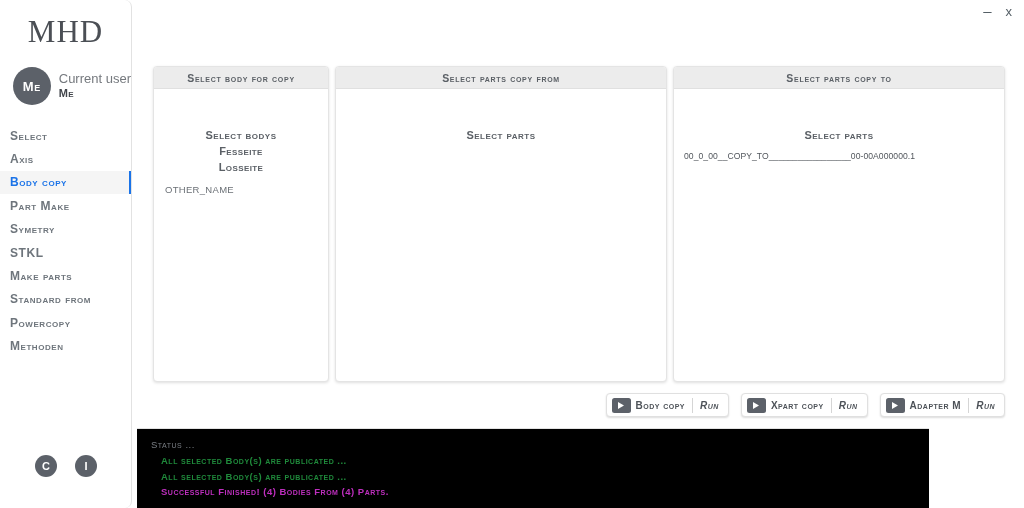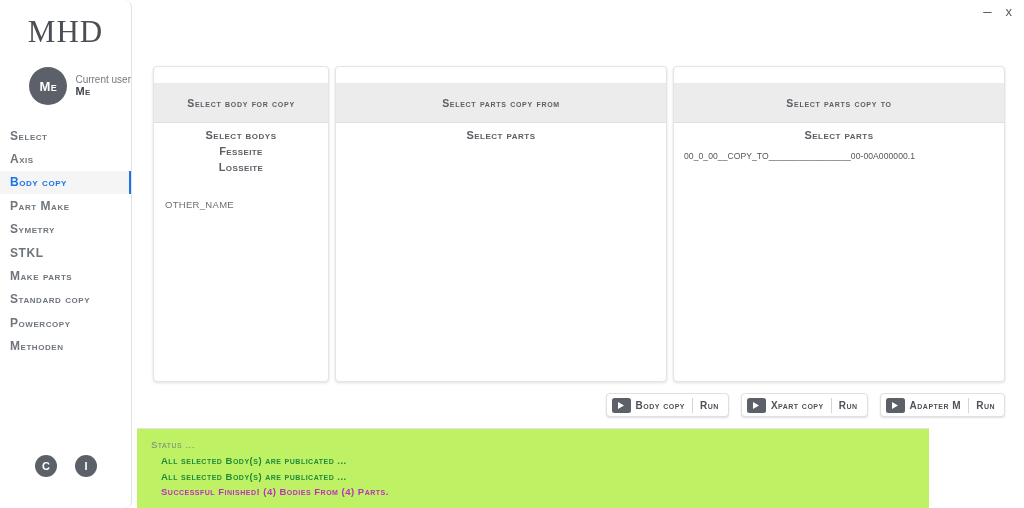--- a/index.html
+++ b/index.html
@@ -26,21 +26,21 @@
     font-size: 31px; color: #4b4f55; letter-spacing: 1px;
     padding-top: 14px; font-weight: 400;
   }
   .userrow { display: flex; align-items: center; gap: 8px; padding: 17px 0 0 9px; justify-content: flex-end; }
   .avatar {
     width: 38px; height: 38px; border-radius: 50%; background: #5c6169;
     color: #ffffff; display: flex; align-items: center; justify-content: center;
     font-size: 13px; font-variant: small-caps; letter-spacing: .5px; font-weight: 600;
   }
   .userinfo { line-height: 1.15; }
-  .userlabel { font-size: 10px; color: #75797e; }
+  .userlabel { font-size: 13px; color: #75797e; }
   .username { font-size: 11px; color: #41454b; font-variant: small-caps; font-weight: 700; letter-spacing: .4px; }
 
   .navlist { margin-top: 19px; }
   .navitem {
     position: relative; height: 23.4px; display: flex; align-items: center;
     padding-left: 10px; font-size: 12px; color: #6e757c;
     font-variant: small-caps; letter-spacing: .55px; font-weight: 700;
     cursor: pointer; white-space: nowrap;
   }
   .navitem.active { background: #f5f5f5; color: #1a73e8; }
@@ -60,36 +60,36 @@
   .panels { position: absolute; left: 21px; top: 66px; display: flex; gap: 6px; }
   .panel {
     background: #ffffff; border: 1px solid #e4e4e4; border-radius: 4px;
     box-shadow: 0 1px 3px rgba(0,0,0,.13);
     height: 316px; overflow: hidden;
   }
   .panel.p1 { width: 176px; }
   .panel.p2 { width: 332px; }
   .panel.p3 { width: 332px; }
   .panelhdr {
-    height: 40px; background: #ececec; border-bottom: 1px solid #e0e0e0;
+    height: 22px; background: #ececec; border-bottom: 1px solid #e0e0e0;
     display: flex; align-items: center; justify-content: center;
     font-size: 10.5px; color: #5b6066; font-variant: small-caps;
-    letter-spacing: .7px; font-weight: 700; margin-top: 16px;
+    letter-spacing: .7px; font-weight: 700;
   }
   .panelsub {
     text-align: center; padding-top: 6px; font-size: 11px; color: #5b6066;
-    font-variant: small-caps; letter-spacing: .5px; font-weight: 700;
+    font-variant: small-caps; letter-spacing: .5px; font-weight: 700; margin-top: 34px;
   }
   .bodylist { padding-top: 2px; }
   .bodyitem {
     text-align: center; font-size: 11px; color: #5b6066; font-variant: small-caps;
     letter-spacing: .4px; font-weight: 700; line-height: 16px; cursor: pointer;
   }
   .otheritem {
-    margin-top: 24px; padding-left: 11px; font-size: 9.5px; color: #6b7076;
+    margin-top: 9px; padding-left: 11px; font-size: 9.5px; color: #6b7076;
     letter-spacing: .3px; cursor: pointer;
   }
   .partlist { padding: 9px 0 0 10px; }
   .partitem {
     font-size: 8.6px; color: #51565c; letter-spacing: .05px; line-height: 12.6px;
     white-space: pre; cursor: pointer; font-family: "Liberation Sans", sans-serif;
   }
 
   
   .actions { position: absolute; right: 19px; top: 393px; display: flex; gap: 12px; }
@@ -103,27 +103,27 @@
     margin: 0 5px 0 3px; display: flex; align-items: center; justify-content: center; cursor: pointer;
   }
   .playicon svg { display: block; }
   .btnlabel {
     font-size: 10px; color: #4d5258; font-variant: small-caps; letter-spacing: .5px;
     font-weight: 700; padding-right: 7px; cursor: pointer; white-space: nowrap;
   }
   .btndiv { width: 1px; height: 15px; background: #d5d5d5; }
   .runlabel {
     font-size: 10px; color: #4d5258; font-variant: small-caps; letter-spacing: .5px;
-    font-weight: 700; padding: 0 7px; cursor: pointer;
+    font-weight: 700; padding: 0 7px; cursor: pointer; font-style: italic;
   }
 
   
   .status {
     position: absolute; left: 5px; top: 428px; width: 792px; height: 80px;
-    background: #bef264; border-top: 1px solid #e2e2e2;
+    background: #000000; border-top: 1px solid #e2e2e2;
   }
   .statuslines { padding: 8px 0 0 14px; }
   .stline {
     font-size: 9.5px; font-variant: small-caps; letter-spacing: .5px;
     font-weight: 700; line-height: 15.8px; white-space: nowrap;
   }
   .stline.head { color: #7a7f85; font-weight: 400; }
   .stline.ok { color: #1f8a3b; padding-left: 10px; }
   .stline.done { color: #bf2fbf; padding-left: 10px; }
 </style>
@@ -164,21 +164,21 @@
       <div class="navitem">
           <span>Symetry</span>
         </div>
       <div class="navitem">
           <span>STKL</span>
         </div>
       <div class="navitem">
           <span>Make parts</span>
         </div>
       <div class="navitem">
-          <span>Standard copy</span>
+          <span>Standard from</span>
         </div>
       <div class="navitem">
           <span>Powercopy</span>
         </div>
       <div class="navitem">
           <span>Methoden</span>
         </div>
     </div>
 
     <div class="circlebtns">

